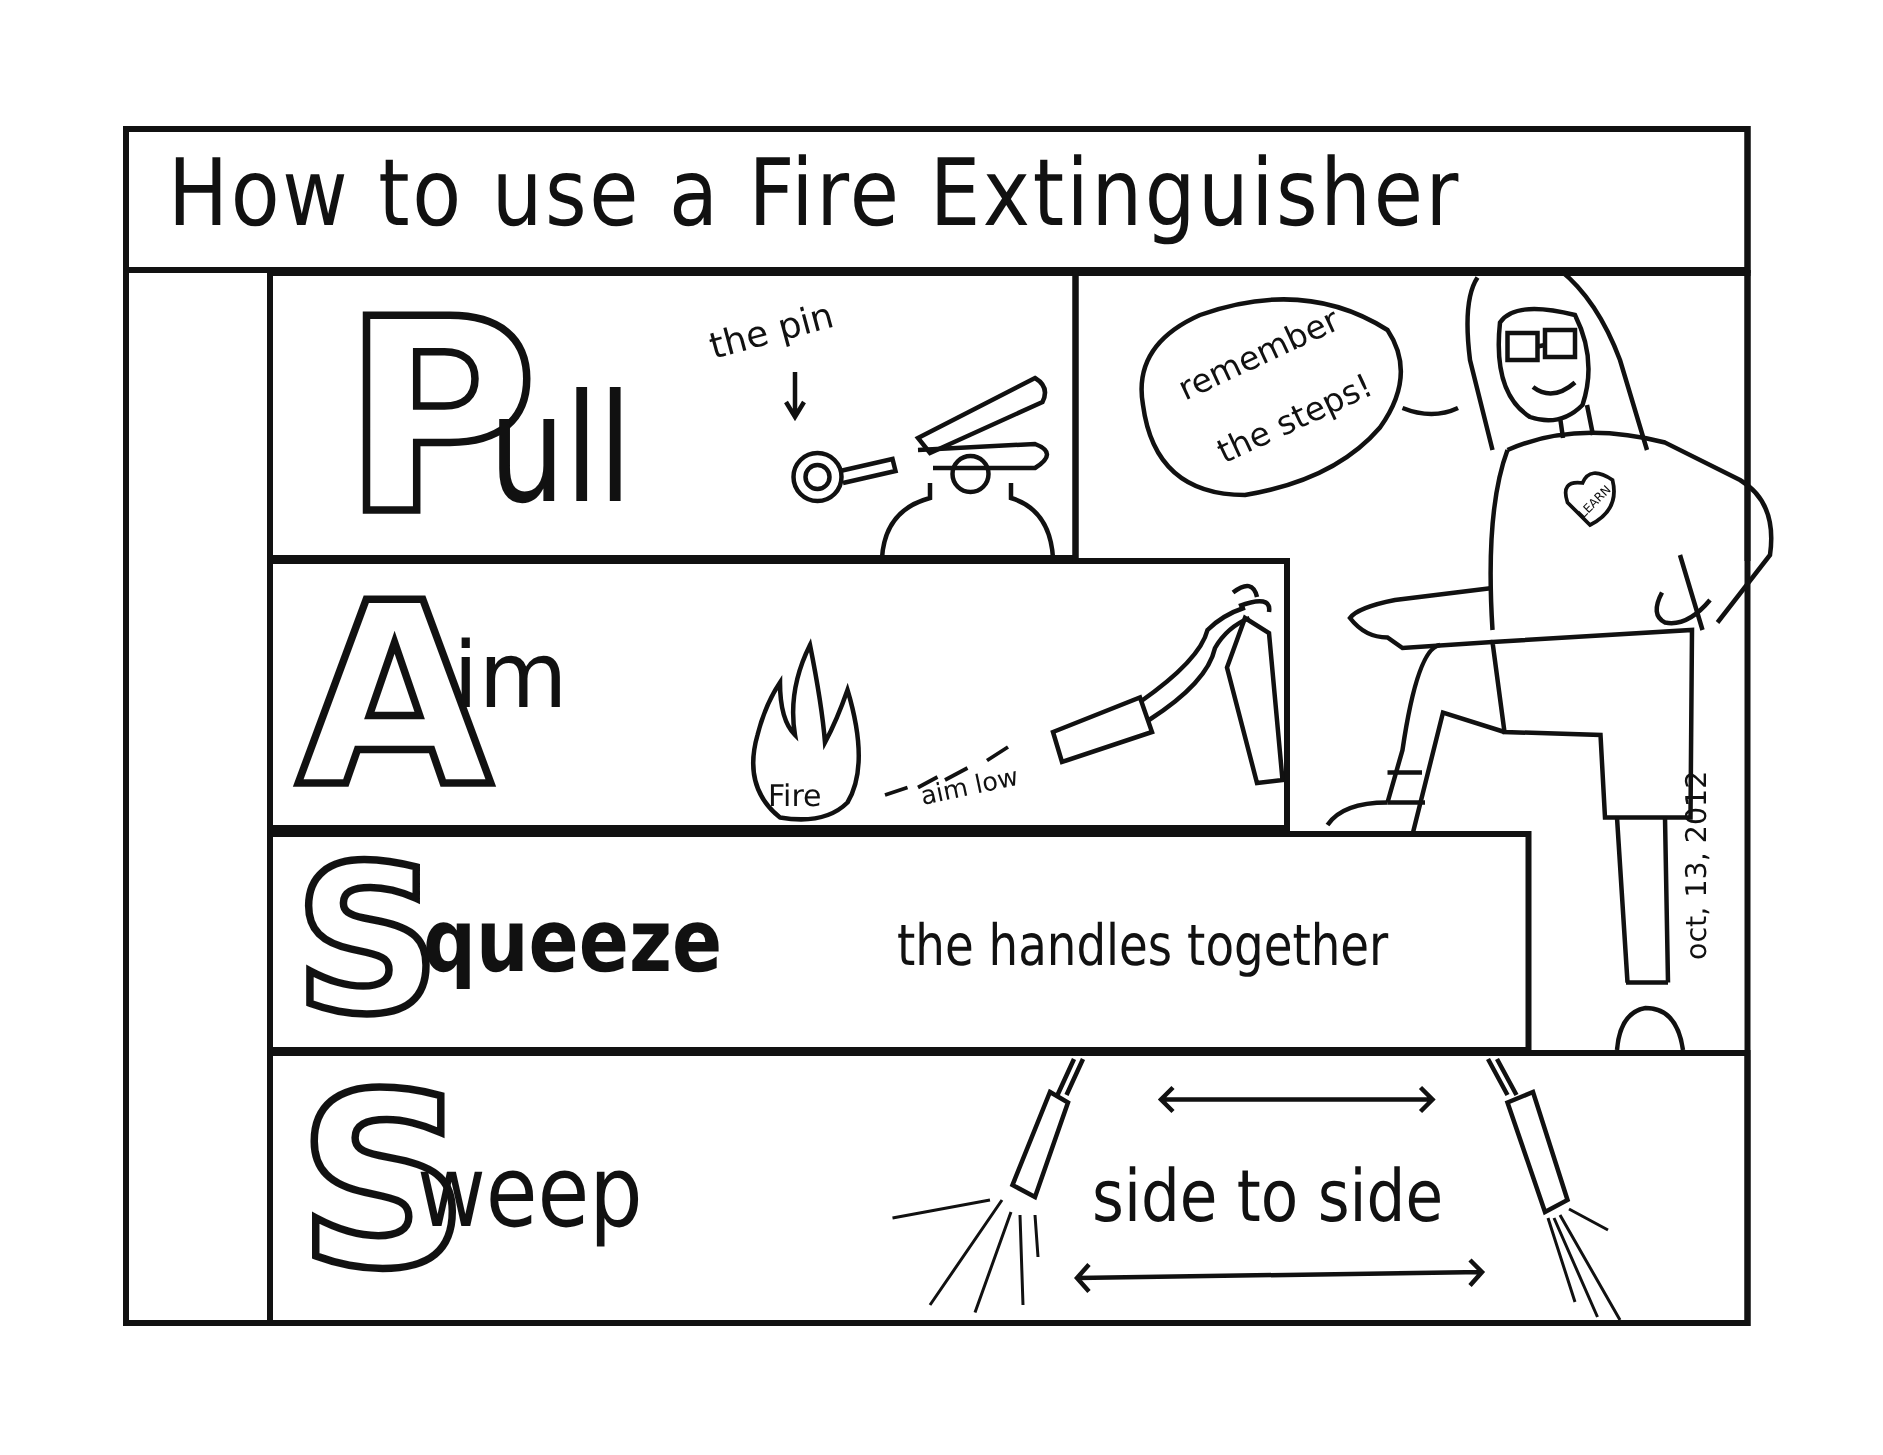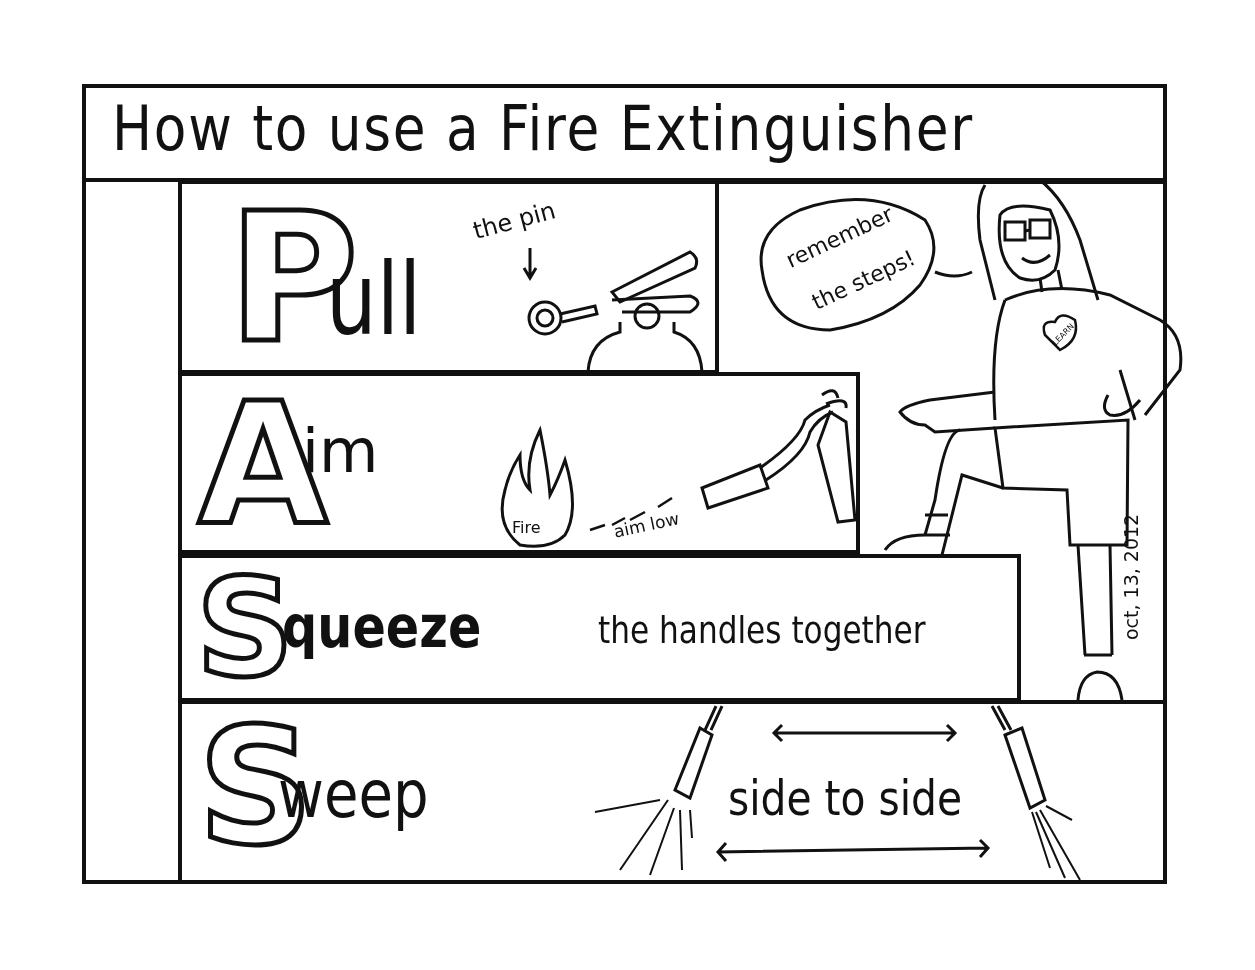--- a/index.html
+++ b/index.html
@@ -49,21 +49,21 @@
 <div class="big-letter" style="left:198px; top:380px; font-size:168px;">A</div>
 <div class="word" style="left:302px; top:420px; font-size:61px;">im</div>
 <svg style="left:0;top:0;" width="1255" height="970">
   <path d="M520 545 Q495 525 505 490 Q510 470 520 455 Q520 480 530 490 Q525 460 540 430 Q548 470 550 495 Q558 480 565 460 Q580 510 565 535 Q550 550 520 545 Z" stroke="#111" stroke-width="3" fill="none"></path>
   <path d="M590 530 L605 525 M612 525 L625 518 M630 520 L645 512 M658 507 L672 498" stroke="#111" stroke-width="2.5" fill="none"></path>
   <path d="M702 488 L760 465 L768 488 L708 508 Z" stroke="#111" stroke-width="3" fill="none"></path>
   <path d="M760 468 Q800 440 805 420 Q815 410 830 405 M766 480 Q805 455 810 432 Q818 418 833 412" stroke="#111" stroke-width="3" fill="none"></path>
   <path d="M818 445 L830 412 L846 422 L855 520 L838 522 Z" stroke="#111" stroke-width="3" fill="none"></path>
   <path d="M822 395 Q835 385 838 398 M826 404 Q848 396 846 408" stroke="#111" stroke-width="3" fill="none"></path>
 </svg>
-<div class="note" style="left:512px; top:518px; font-size:16px;">Fire</div>
+<div class="note" style="left:512px; top:518px; font-size:20px;">Fire</div>
 <div class="note" style="left:612px; top:522px; font-size:17px; transform:rotate(-12deg); transform-origin:left top;">aim low</div>
 
 <div class="panel" style="left:178px; top:554px; width:843px; height:148px;"></div>
 <div class="big-letter" style="left:196px; top:560px; font-size:136px;">S</div>
 <div class="word" style="left:282px; top:598px; font-size:58px; font-weight:700; transform:scaleX(0.85); transform-origin:left top;">queeze</div>
 <div class="note" style="left:598px; top:608px; font-size:38px; transform:scaleX(0.82); transform-origin:left top;">the handles together</div>
 
 <div class="panel" style="left:178px; top:700px; width:989px; height:184px;"></div>
 <div class="big-letter" style="left:198px; top:708px; font-size:160px;">S</div>
 <div class="word" style="left:278px; top:762px; font-size:66px; transform:scaleX(0.85); transform-origin:left top;">weep</div>

